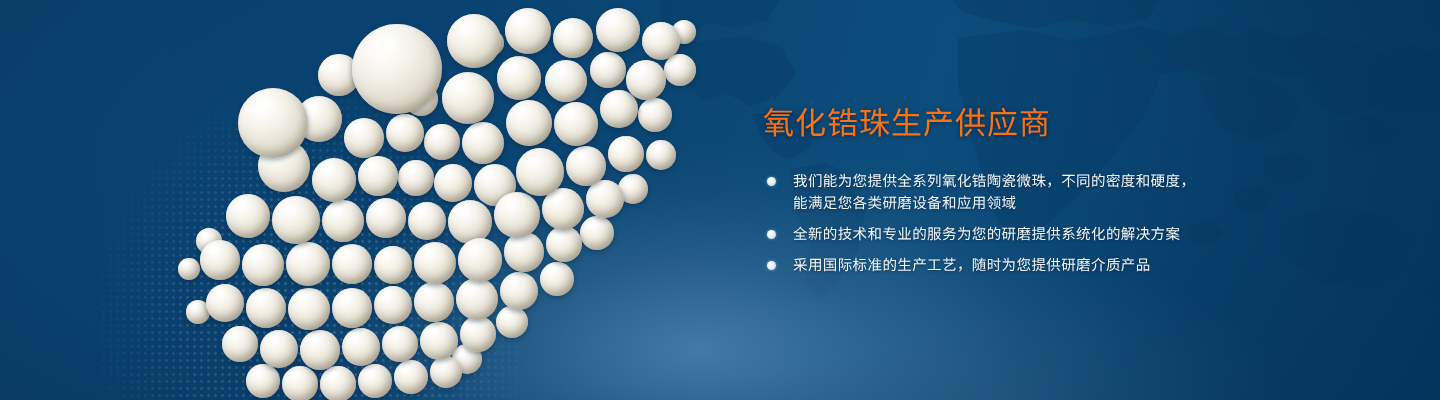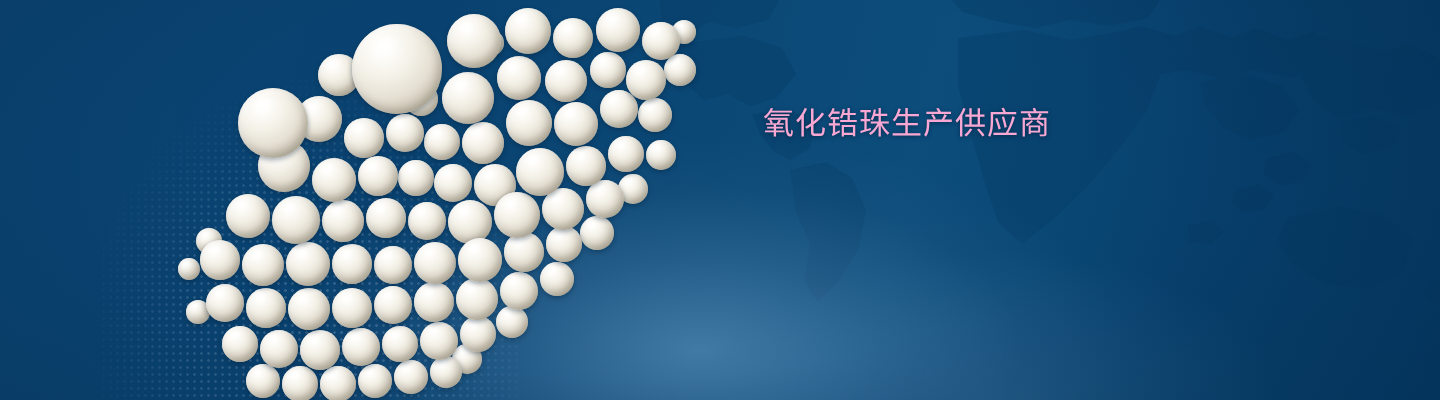--- a/index.html
+++ b/index.html
@@ -122,21 +122,21 @@
     left: 763px;
     top: 104px;
     width: 560px;
   }
   .headline {
     margin: 0;
     font-size: 31px;
     font-weight: 400;
     line-height: 1.28;
     letter-spacing: 1px;
-    color: #f9a8d4;
+    color: #f97316;
     text-shadow: 0 1px 4px rgba(2,26,48,0.65);
   }
   .bullets {
     list-style: none;
     margin: 26px 0 0 0;
     padding: 0;
   }
   .bullet-item {
     position: relative;
     padding-left: 30px;
@@ -274,15 +274,30 @@
       <div class="bead" style="left: 672px; top: 20px; width: 24px; height: 24px; z-index: 124;"></div>
       <div class="bead" style="left: 618px; top: 174px; width: 30px; height: 30px; z-index: 130;"></div>
       <div class="bead" style="left: 580px; top: 216px; width: 34px; height: 34px; z-index: 134;"></div>
       <div class="bead" style="left: 540px; top: 262px; width: 34px; height: 34px; z-index: 134;"></div>
       <div class="bead" style="left: 496px; top: 306px; width: 32px; height: 32px; z-index: 132;"></div>
       <div class="bead" style="left: 452px; top: 344px; width: 30px; height: 30px; z-index: 130;"></div>
     </div>
 
   <div class="copy">
     <h1 class="headline">氧化锆珠生产供应商</h1>
+    <ul class="bullets" id="bullet-list">
+        <li class="bullet-item">
+          <span class="bullet-dot"></span>
+          <span class="bullet-line">我们能为您提供全系列氧化锆陶瓷微珠，不同的密度和硬度，</span>
+          <span class="bullet-line">能满足您各类研磨设备和应用领域</span>
+        </li>
+        <li class="bullet-item">
+          <span class="bullet-dot"></span>
+          <span class="bullet-line">全新的技术和专业的服务为您的研磨提供系统化的解决方案</span>
+        </li>
+        <li class="bullet-item">
+          <span class="bullet-dot"></span>
+          <span class="bullet-line">采用国际标准的生产工艺，随时为您提供研磨介质产品</span>
+        </li>
+      </ul>
   </div>
 
 </div>
 
 </body></html>

